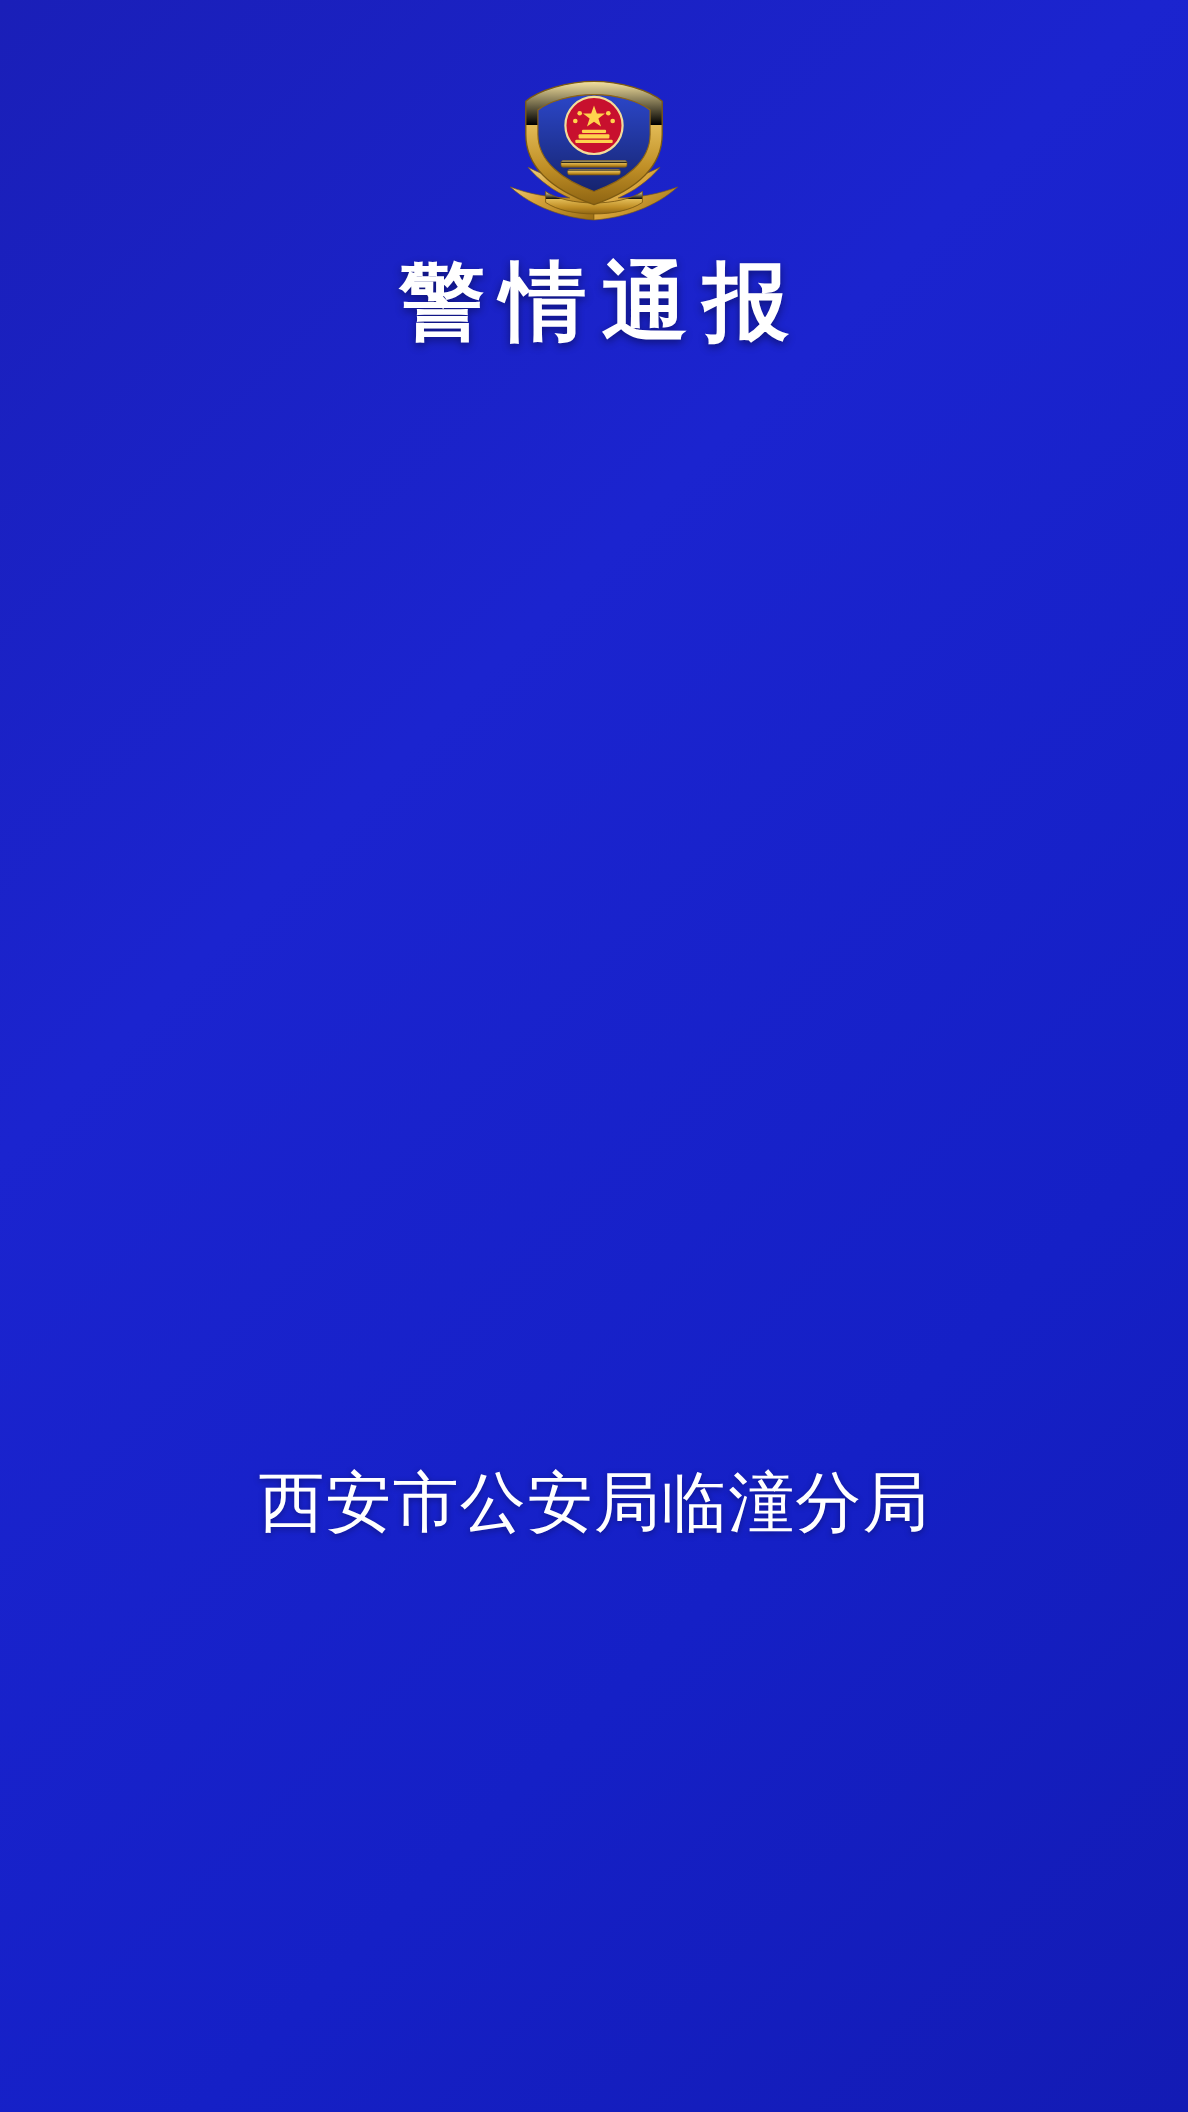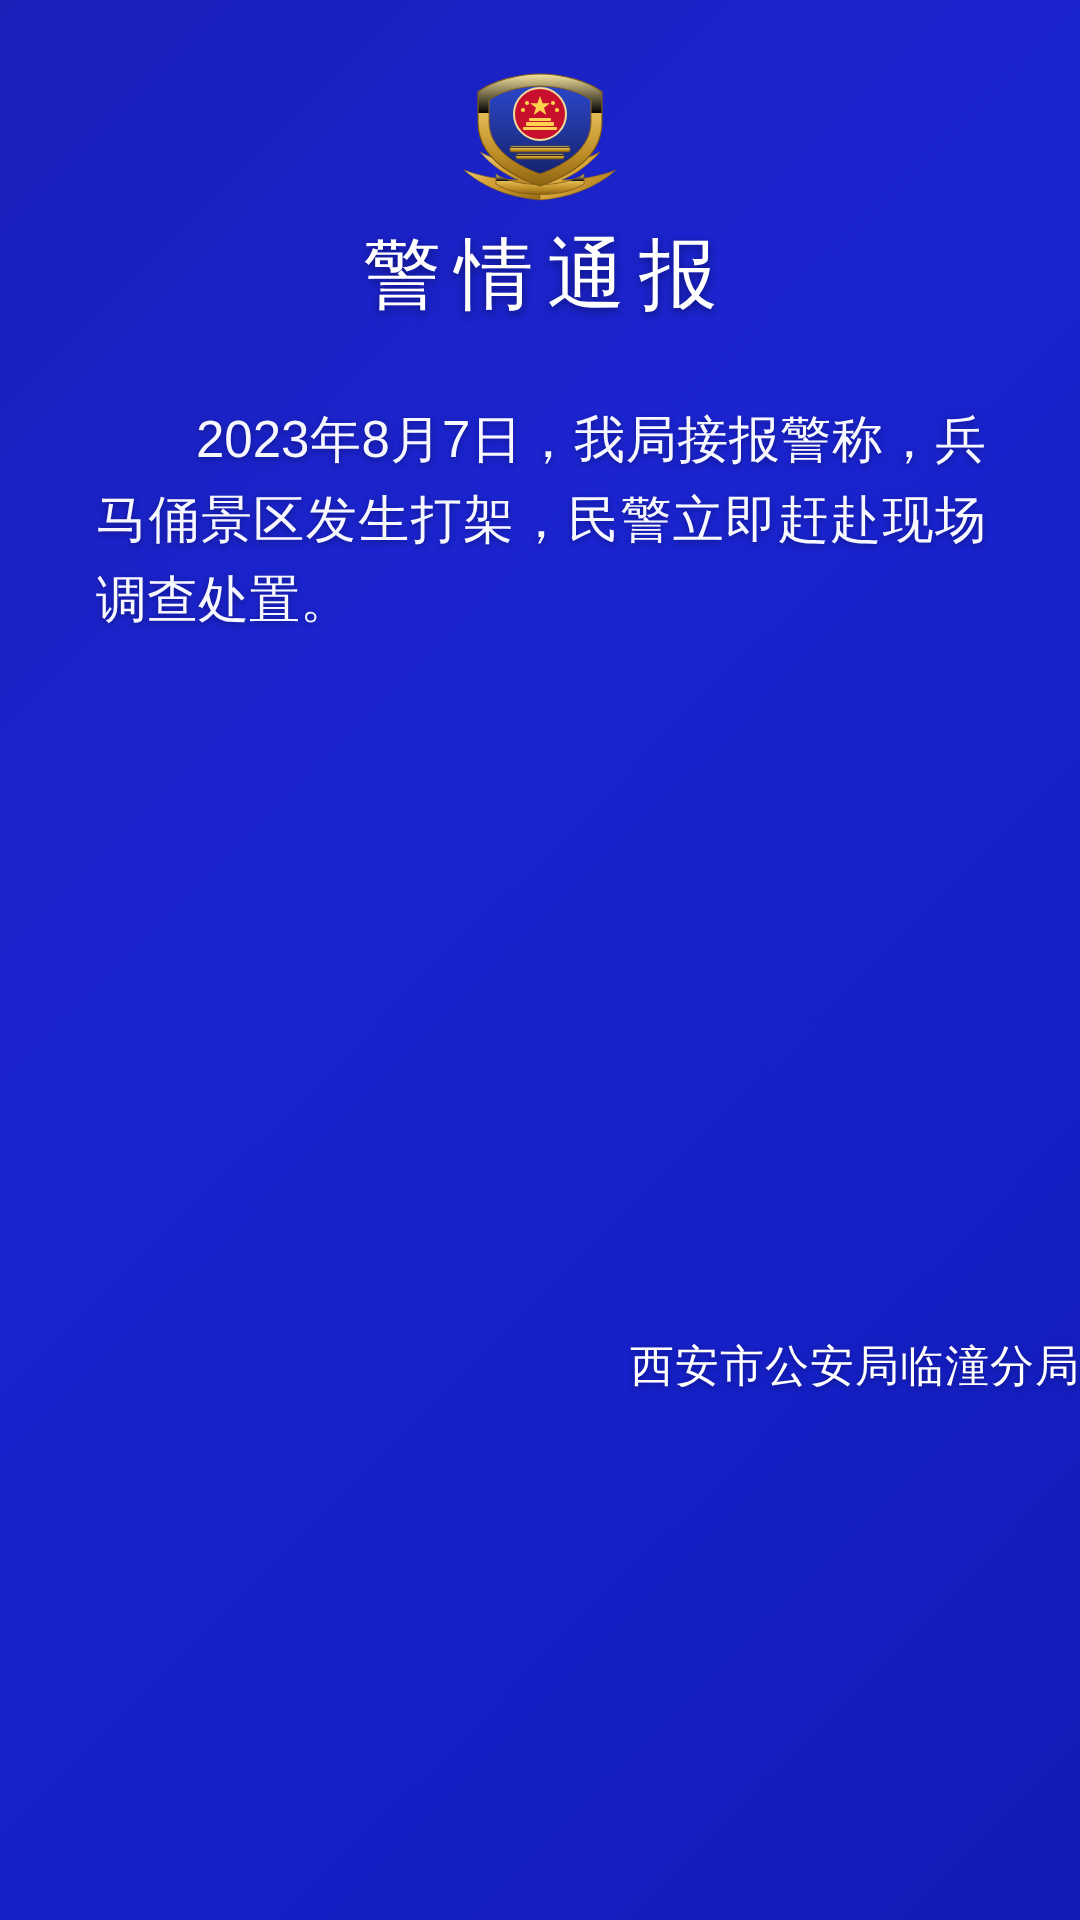--- a/index.html
+++ b/index.html
@@ -40,21 +40,21 @@
 
   
   .title {
     position: absolute;
     top: 228px;
     left: 0;
     width: 100%;
     text-align: center;
     color: #ffffff;
     font-size: 78px;
-    font-weight: normal;
+    font-weight: bold;
     letter-spacing: 14px;
     text-indent: 14px;
     line-height: 1.2;
     text-shadow: 0 3px 8px rgba(0, 0, 20, 0.45);
   }
 
   
   .body-text {
     position: absolute;
     top: 400px;
@@ -71,23 +71,23 @@
     margin: 0 0 2px 0;
     text-indent: 100px;
   }
 
   
   .signature {
     position: absolute;
     top: 1330px;
     left: 0;
     width: 100%;
-    text-align: right;
+    text-align: center;
     color: #ffffff;
-    font-size: 44px;
+    font-size: 60px;
     line-height: 72px;
     text-shadow: 0 2px 6px rgba(0, 0, 20, 0.35);
   }
   .signature div {
     letter-spacing: 1px;
   }
 </style>
 </head>
 <body>
 
@@ -146,20 +146,19 @@
           <rect x="70" y="98" width="60" height="6" rx="2"></rect>
           <rect x="76" y="106" width="48" height="5" rx="2"></rect>
         </g>
       </svg>
     </div>
   </div>
 
   <div class="title">警情通报</div>
 
   <div class="body-text">
-    <p>2023年8月7日，我局接报警称，兵马俑景区发生打架，民警立即赶赴现场调查处置。</p>
   </div>
 
   <div class="signature">
     <div>西安市公安局临潼分局</div>
   </div>
 
 </div>
 
 </body></html>

